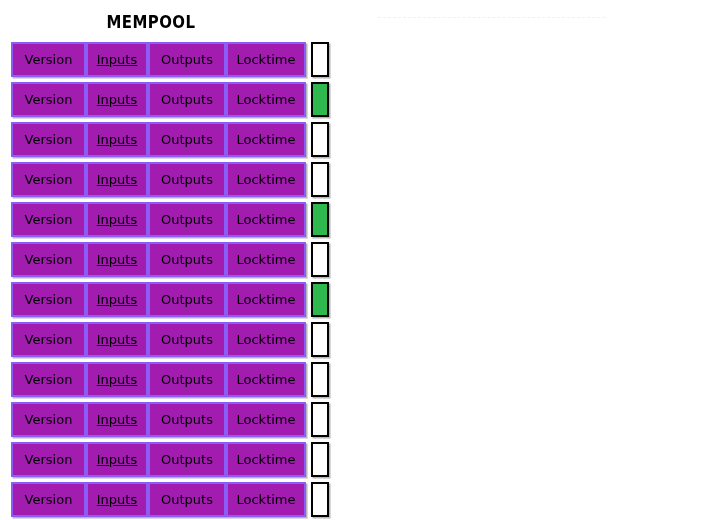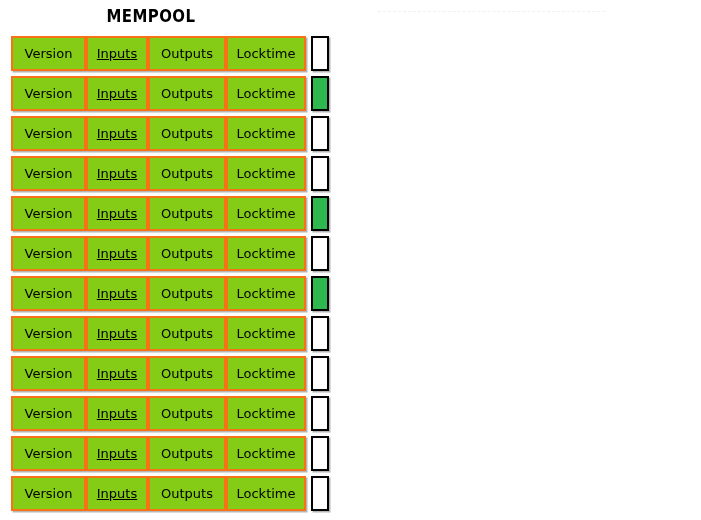--- a/index.html
+++ b/index.html
@@ -13,21 +13,21 @@
     height: 520px;
     position: relative;
     overflow: hidden;
     font-family: "DejaVu Sans", "Liberation Sans", sans-serif;
     -webkit-font-smoothing: antialiased;
   }
 
   #stage {
     position: absolute;
     left: 0;
-    top: 0;
+    top: 6px;
     width: 701px;
     height: 420px;
   }
 
   
   .title {
     position: absolute;
     left: 0px;
     top: 5px;
     width: 302px;
@@ -55,22 +55,22 @@
     position: relative;
     height: 35px;
     margin-bottom: 5px;
     display: flex;
     align-items: stretch;
   }
 
   .tx-field {
     position: relative;
     box-sizing: border-box;
-    background: #84cc16;
-    border: 2px solid #f97316;
+    background: #a21caf;
+    border: 2px solid #8b5cf6;
     box-shadow: 1.5px 1.5px 0 0 rgba(120,120,120,0.55);
     display: flex;
     align-items: center;
     justify-content: center;
     font-family: "DejaVu Sans", "Liberation Sans", sans-serif;
     font-size: 13px;
     color: #000000;
     line-height: 1;
     white-space: nowrap;
     overflow: hidden;

